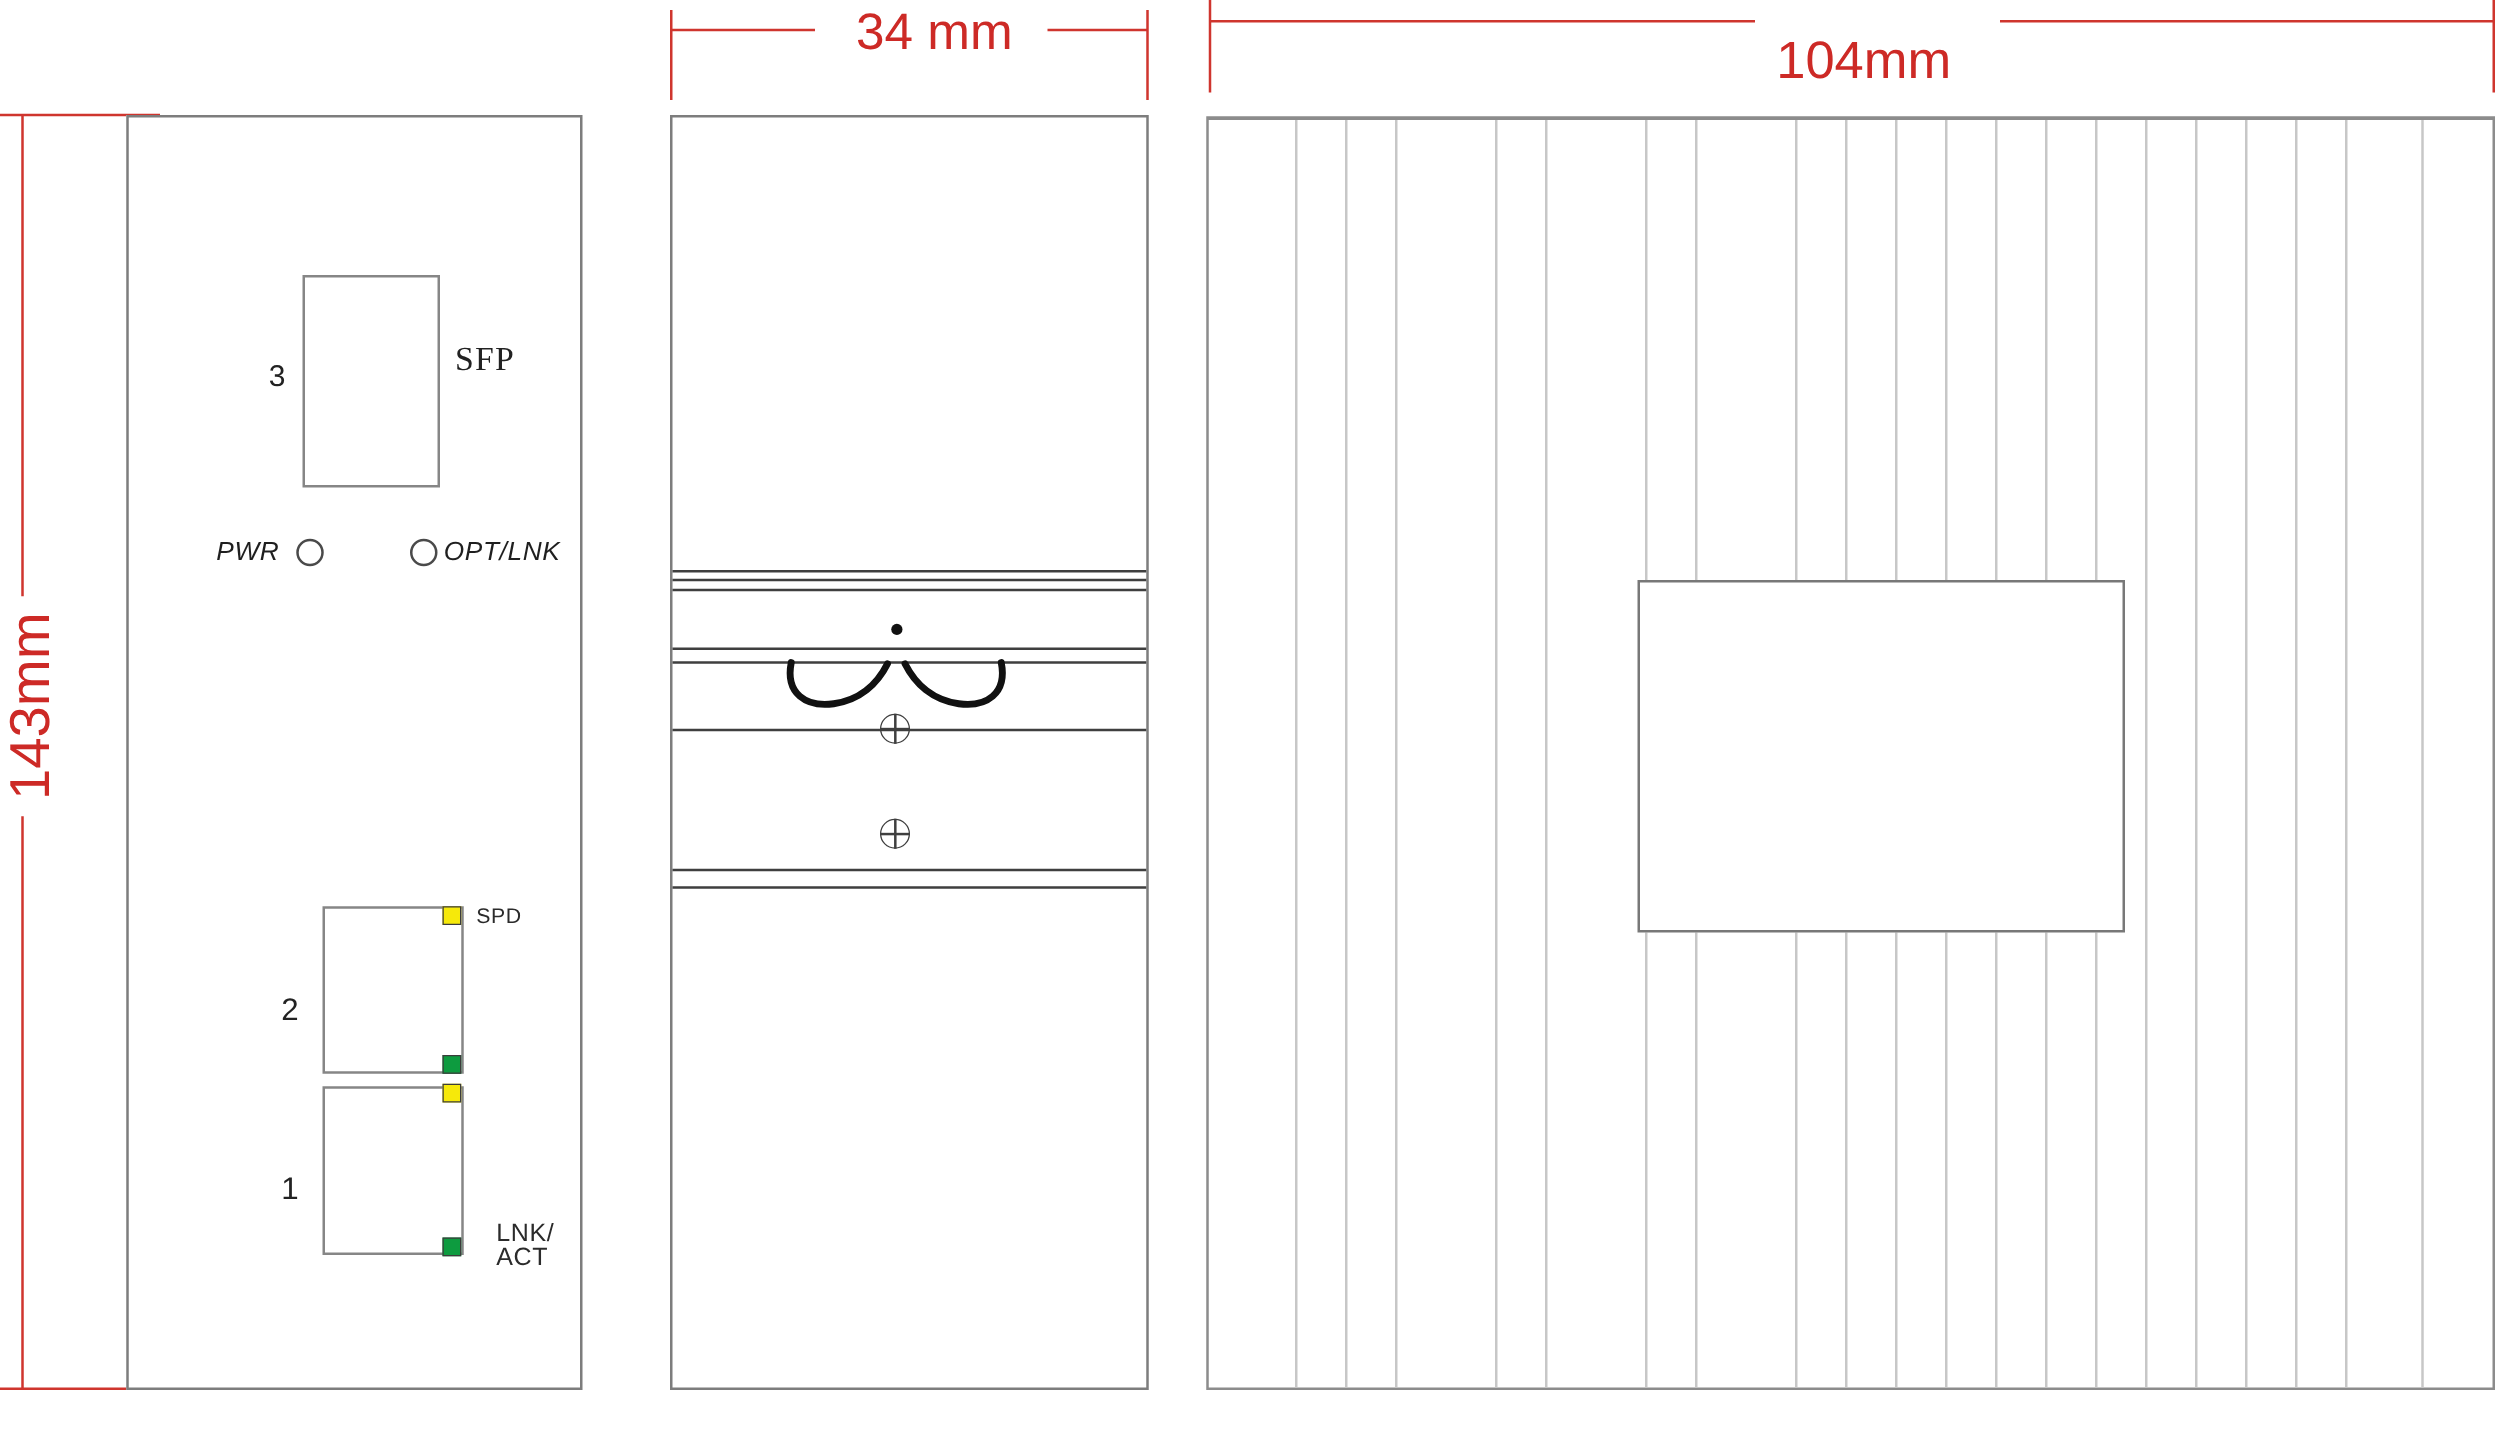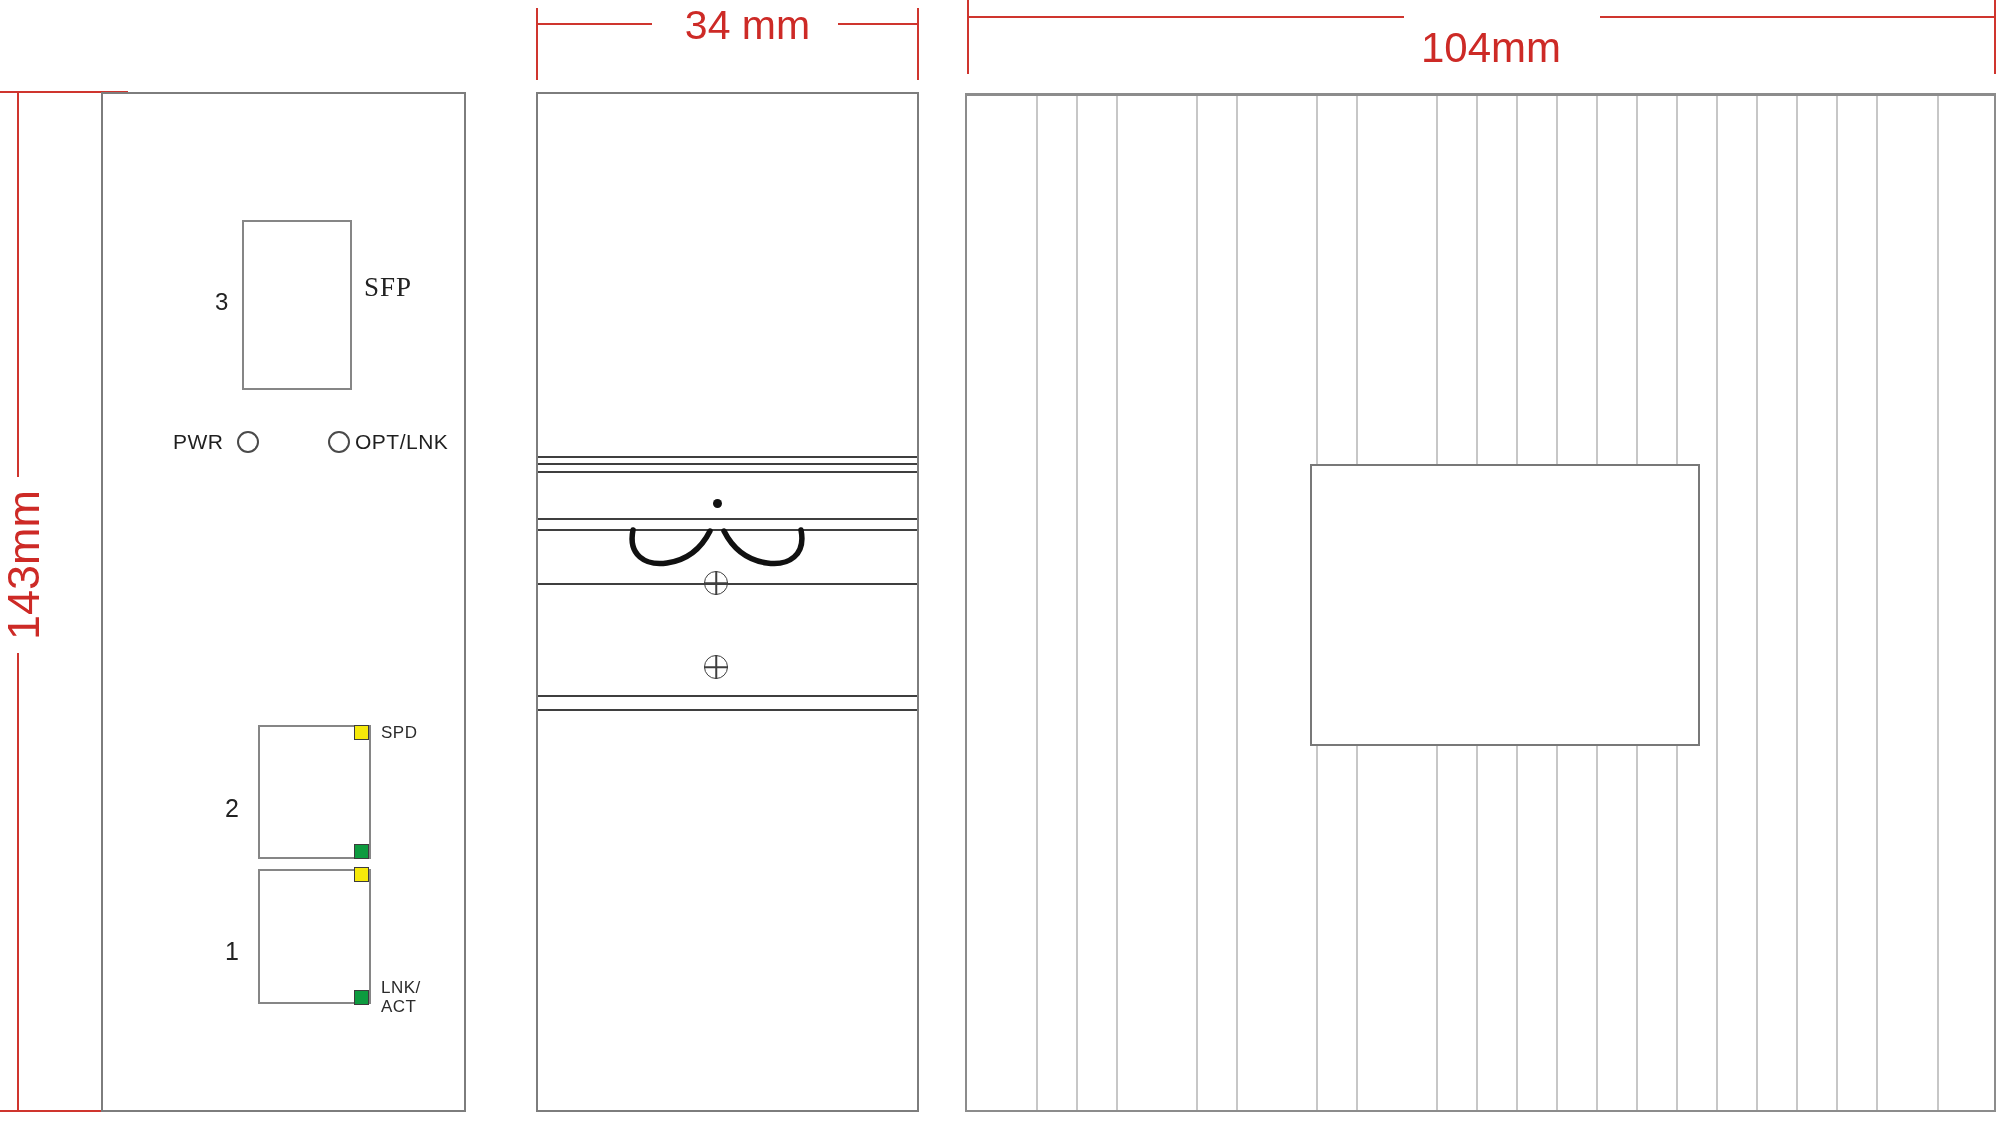--- a/index.html
+++ b/index.html
@@ -11,21 +11,21 @@
   .panel{position:absolute;border:2px solid #7d7d7d;background:#ffffff;box-sizing:border-box;}
   .hline{position:absolute;left:0;right:0;height:1.5px;background:#3f3f3f;}
   .rect{position:absolute;border:2px solid #868686;background:#ffffff;box-sizing:border-box;}
   
   .dim-line{position:absolute;background:#cf352e;}
   .dim-text{position:absolute;color:#cd2a26;font-size:41px;text-align:center;white-space:nowrap;}
   .dim-text-v{transform:rotate(-90deg);transform-origin:center center;font-size:45px;}
   
   .num-label{position:absolute;font-size:25px;color:#222;}
   .small-label{position:absolute;font-size:17px;color:#2b2b2b;letter-spacing:.5px;}
-  .mid-label{position:absolute;font-size:21px;color:#1f1f1f;letter-spacing:.5px;}
+  .mid-label{position:absolute;font-size:21px;color:#1f1f1f;letter-spacing:.5px;font-style:italic;}
   .led{position:absolute;width:15px;height:15px;border:1.5px solid #3c3c3c;box-sizing:border-box;}
   .indicator{position:absolute;width:22px;height:22px;border:2px solid #4a4a4a;border-radius:50%;box-sizing:border-box;background:#fff;}
   
   .dot{position:absolute;width:9px;height:9px;border-radius:50%;background:#111;}
   .screw{position:absolute;width:24px;height:24px;border:1.5px solid #3f3f3f;border-radius:50%;box-sizing:border-box;}
   .screw::before{content:"";position:absolute;left:50%;top:-1px;bottom:-1px;width:1.5px;background:#3f3f3f;transform:translateX(-50%);}
   .screw::after{content:"";position:absolute;top:50%;left:-1px;right:-1px;height:1.5px;background:#3f3f3f;transform:translateY(-50%);}
   
   .fin-layer{position:absolute;top:0;bottom:0;left:0;right:0;}
   .fin{position:absolute;top:0;bottom:0;width:1.5px;background:#c7c7c7;}
@@ -67,21 +67,21 @@
 
     <div class="rect" style="left:155px;top:631px;width:113px;height:134px;"></div>
     <div class="led" style="left: 251px; top: 631px; background: rgb(246, 233, 10);"></div>
     <div class="led" style="left: 251px; top: 750px; background: rgb(13, 155, 63);"></div>
     <div class="small-label" style="left:278px;top:629px;">SPD</div>
     <div class="num-label" style="left:122px;top:700px;">2</div>
 
     <div class="rect" style="left:155px;top:775px;width:113px;height:135px;"></div>
     <div class="led" style="left: 251px; top: 773px; background: rgb(246, 233, 10);"></div>
     <div class="led" style="left: 251px; top: 896px; background: rgb(13, 155, 63);"></div>
-    <div class="small-label" style="left:278px;top:884px;line-height:19px;font-size:17px;">
+    <div class="small-label" style="left:294px;top:884px;line-height:19px;font-size:20px;">
       <span>LNK/</span><br>
       <span>ACT</span>
     </div>
     <div class="num-label" style="left:122px;top:843px;">1</div>
   </div>
 
   <div class="panel" style="left:536px;top:92px;width:383px;height:1020px;">
 
     <div class="hline" style="top:362px;"></div>
     <div class="hline" style="top:369px;"></div>

